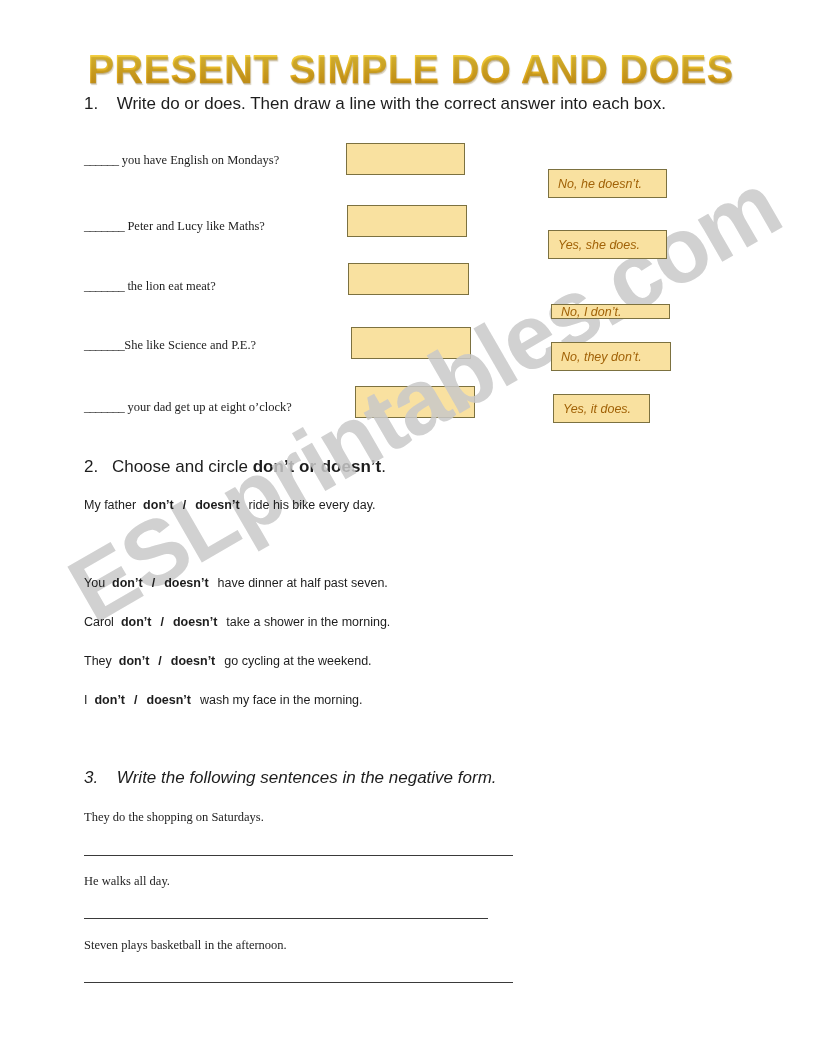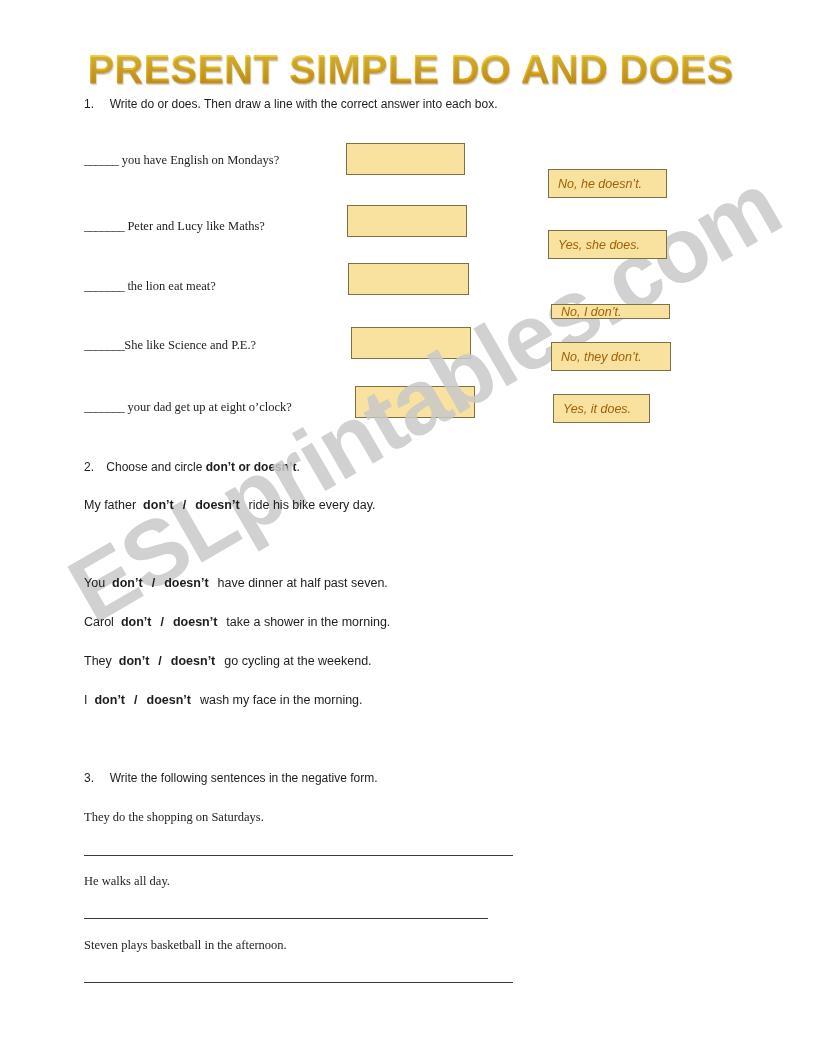--- a/index.html
+++ b/index.html
@@ -78,21 +78,21 @@
     letter-spacing: 0.2px;
     line-height: 46px;
     color: rgba(150, 115, 30, 0.32);
     z-index: 1;
   }
 
   
   .instr {
     position: absolute;
     font-family: "Liberation Sans", sans-serif;
-    font-size: 12px;
+    font-size: 17px;
     line-height: 16px;
     color: #1d1d1d;
     white-space: nowrap;
     z-index: 3;
   }
   .q-text {
     position: absolute;
     font-family: Liberation Serif, serif;
     font-size: 12.5px;
     line-height: 16px;
@@ -228,21 +228,21 @@
   </div>
 
   <div class="circle-row" style="left:84px; top:692px;">
     <span class="subj">I</span><b>don’t</b><span class="slash">/</span><b>doesn’t</b><span class="rest">wash my face in the morning.</span>
   </div>
 
   <div class="circle-row" style="left:84px; top:653px;">
     <span class="subj">They</span><b>don’t</b><span class="slash">/</span><b>doesn’t</b><span class="rest">go cycling at the weekend.</span>
   </div>
 
-  <div class="instr" style="left:84px; top:770px;">
+  <div class="instr" style="left:84px; top:770px;font-style:italic;">
     <span>3.</span>
     <span style="display:inline-block;width:9px;"></span>
     <span>Write the following sentences in the negative form.</span>
   </div>
 
   <div class="q-text" style="left:84px; top:809px;">They do the shopping on Saturdays.</div>
   <div class="s3-line" style="left:84px; top:855px; width:429px;"></div>
 
   <div class="q-text" style="left:84px; top:873px;">He walks all day.</div>
   <div class="s3-line" style="left:84px; top:918px; width:404px;"></div>

